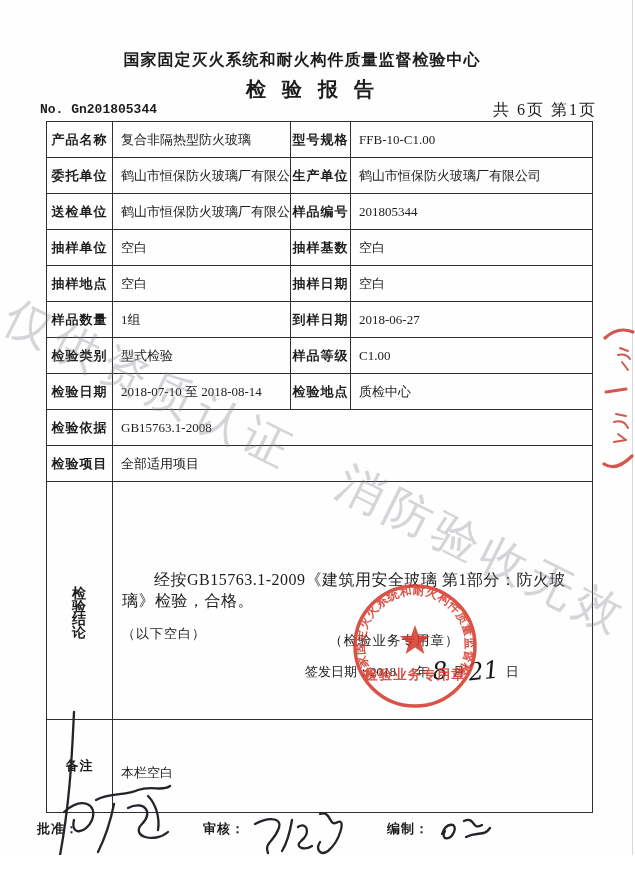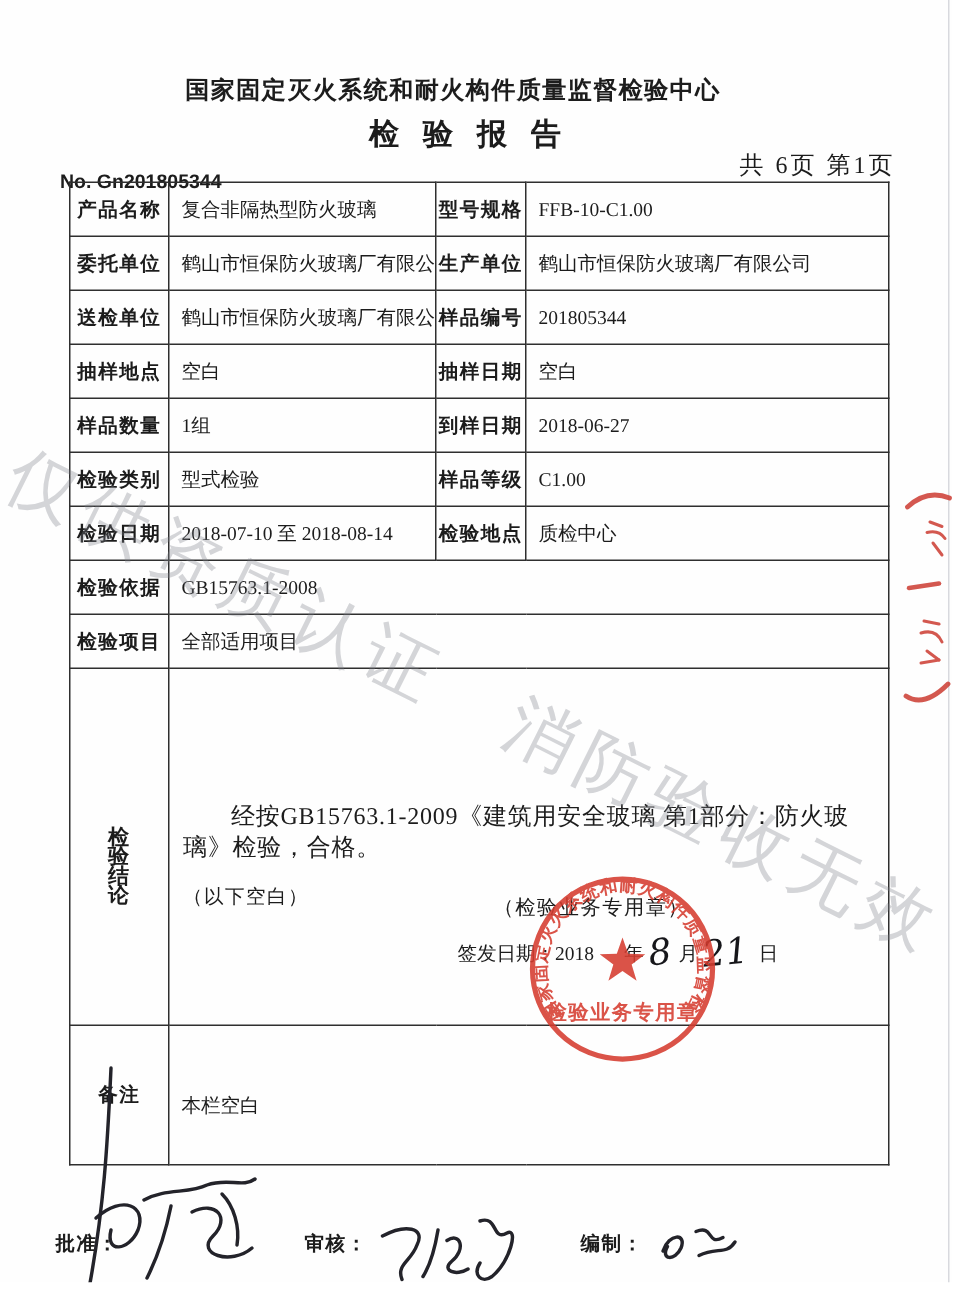--- a/index.html
+++ b/index.html
@@ -12,22 +12,22 @@
   .org-title{
     position:absolute; top:50px; left:0; width:604px; text-align:center;
     font-size:16px; font-weight:bold; letter-spacing:1px;
     font-family:"Liberation Serif","DejaVu Serif",serif;
   }
   .doc-title{
     position:absolute; top:76px; left:0; width:620px; text-align:center;
     font-size:20px; font-weight:bold; letter-spacing:16px; text-indent:16px;
   }
   .report-no{
-    position:absolute; top:113px; left:40px; font-size:13px; font-weight:bold;
-    font-family:Liberation Sans, sans-serif;
+    position:absolute; top:102px; left:40px; font-size:13px; font-weight:bold;
+    font-family:Liberation Mono, monospace;
   }
   .page-info{
     position:absolute; top:100px; right:38px; font-size:16px; letter-spacing:2px;
   }
   
   table.report{
     position:absolute; left:46px; top:121px; width:546px;
     border-collapse:collapse; table-layout:fixed;
   }
   table.report td{
@@ -108,20 +108,26 @@
         <td class="lab">委托单位</td>
         <td class="val">鹤山市恒保防火玻璃厂有限公司</td>
         <td class="lab">生产单位</td>
         <td class="val">鹤山市恒保防火玻璃厂有限公司</td>
       </tr>
       <tr class="r">
         <td class="lab">送检单位</td>
         <td class="val">鹤山市恒保防火玻璃厂有限公司</td>
         <td class="lab">样品编号</td>
         <td class="val">201805344</td>
+      </tr>
+      <tr class="r">
+        <td class="lab">抽样单位</td>
+        <td class="val">空白</td>
+        <td class="lab">抽样基数</td>
+        <td class="val">空白</td>
       </tr>
       <tr class="r">
         <td class="lab">抽样地点</td>
         <td class="val">空白</td>
         <td class="lab">抽样日期</td>
         <td class="val">空白</td>
       </tr>
       <tr class="r">
         <td class="lab">样品数量</td>
         <td class="val">1组</td>

